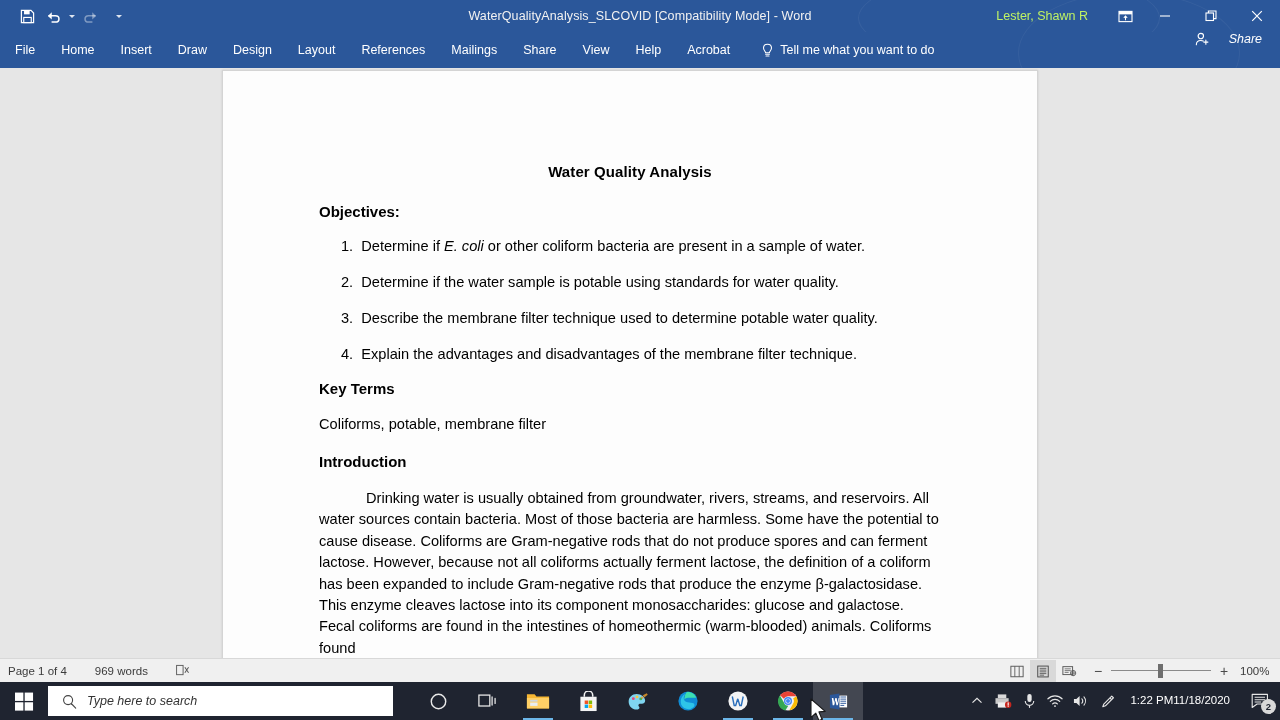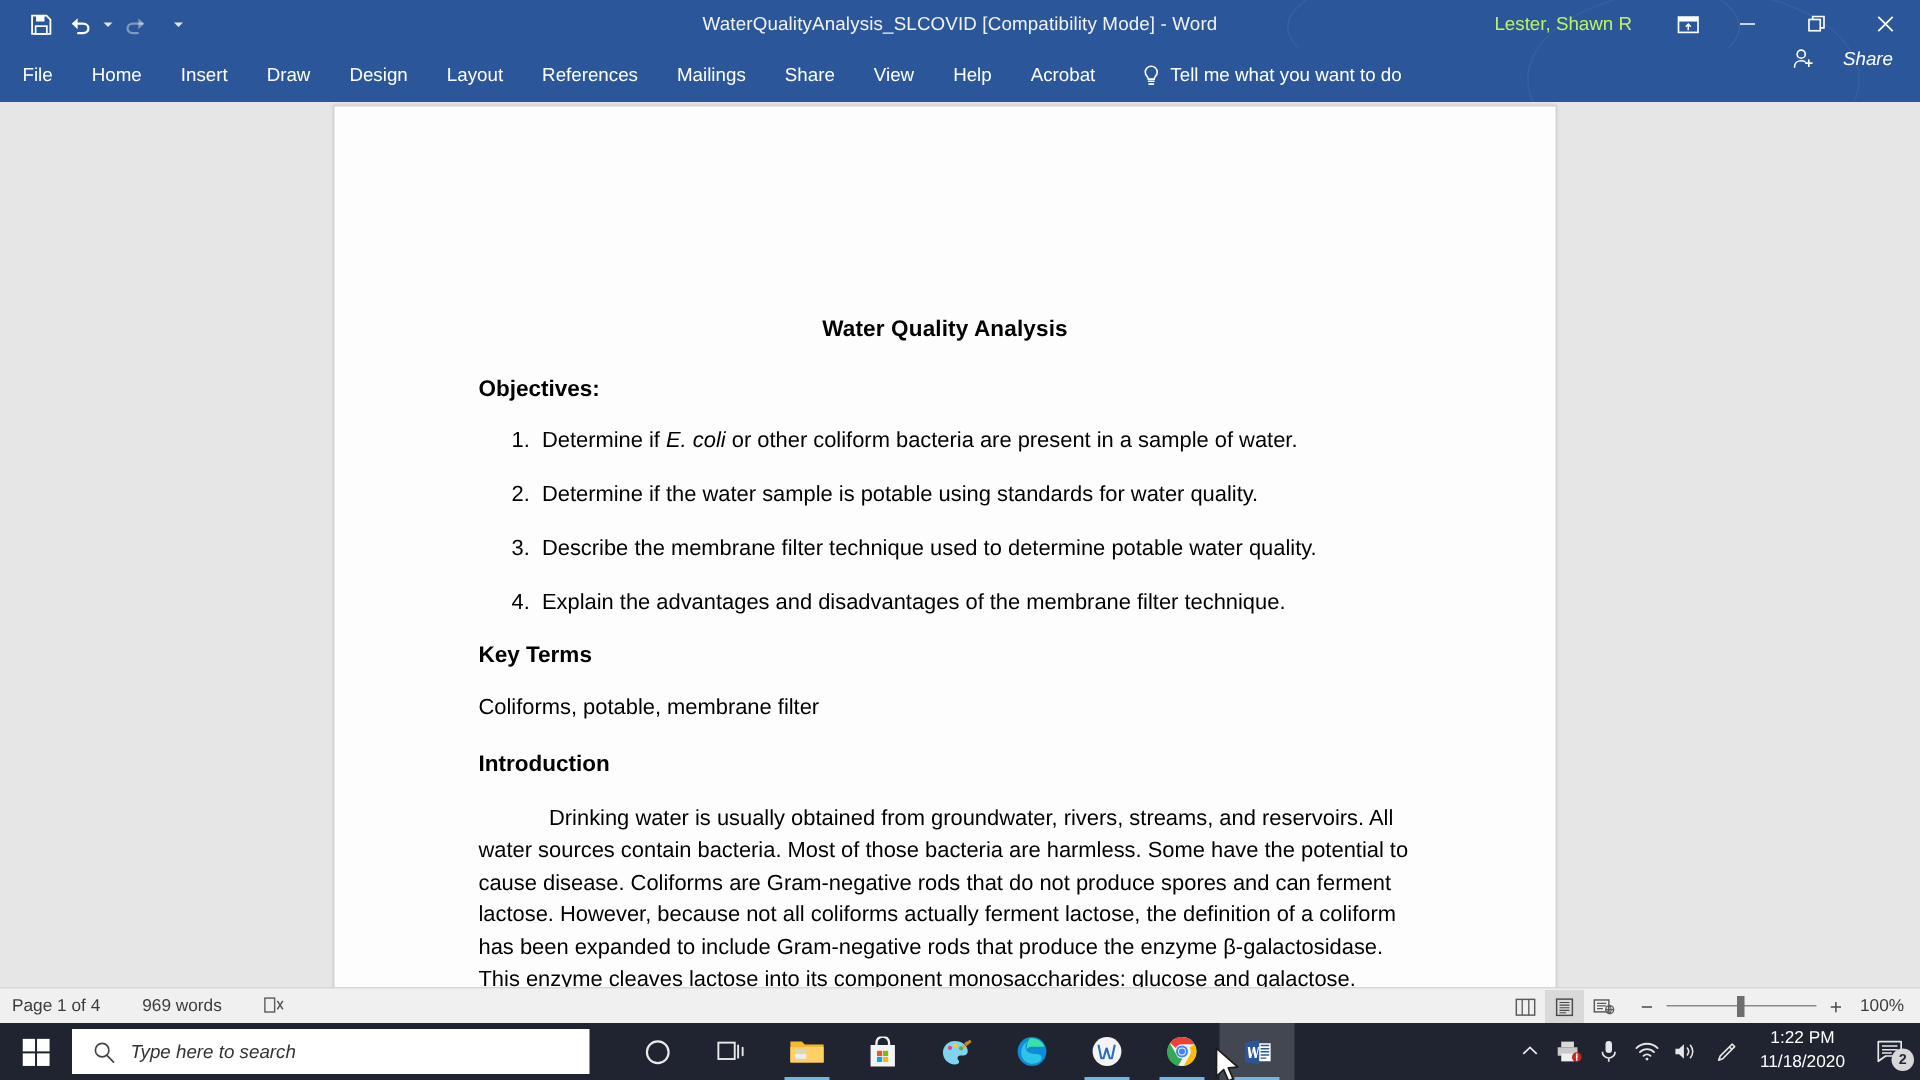--- a/index.html
+++ b/index.html
@@ -81,21 +81,21 @@
     position:absolute; left:0; top:68px; width:1280px; height:590px;
     background:#e6e6e6; overflow:hidden;
   }
   .page{
     position:absolute; left:222px; top:2px; width:816px; height:620px;
     background:#fdfdfd; border:1px solid #d4d4d4;
     box-shadow:0 0 2px rgba(0,0,0,.12);
   }
   .page-inner{
     padding:92px 96px 0 96px;
-    color:#000; font-family:"Liberation Sans", sans-serif;margin-top:48px;
+    color:#000; font-family:"Liberation Sans", sans-serif;
   }
   .doc-title{
     text-align:center; font-size:15px; font-weight:bold; letter-spacing:.1px;
     margin-bottom:23px;
   }
   .h-bold{ font-size:15px; font-weight:bold; margin-bottom:16px; }
   .li{
     font-size:14.6px; line-height:1.44; margin-bottom:15px;
     padding-left:48px; text-indent:-26px;
   }
@@ -158,21 +158,21 @@
     position:absolute; bottom:0; left:10px; right:10px; height:2.5px; background:#6cb6e8;
   }
   .tray{
     position:absolute; right:0; top:0; height:38px; display:flex; align-items:center;
   }
   .tray-i{
     width:26px; height:38px; display:flex; align-items:center; justify-content:center;
     cursor:pointer; color:#e6e6e6; position:relative;
   }
   .clock{
-    display:flex; flex-direction:column; align-items:center; justify-content:center;
+    display:flex; flex-direction:row; align-items:center; justify-content:center;
     height:40px; padding:0 10px; color:#ffffff; font-size:11.5px; line-height:1.35; cursor:pointer;
   }
   .notif{
     width:40px; height:38px; display:flex; align-items:center; justify-content:center;
     cursor:pointer; position:relative;
   }
   .notif-badge{
     position:absolute; right:4px; bottom:6px; width:15px; height:15px; border-radius:50%;
     background:#d8d8d8; color:#1f2430; font-size:9.5px;
     display:flex; align-items:center; justify-content:center; font-weight:bold;

